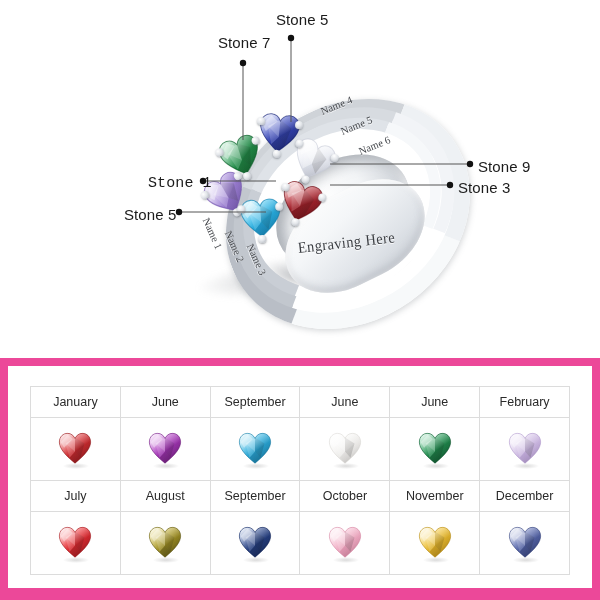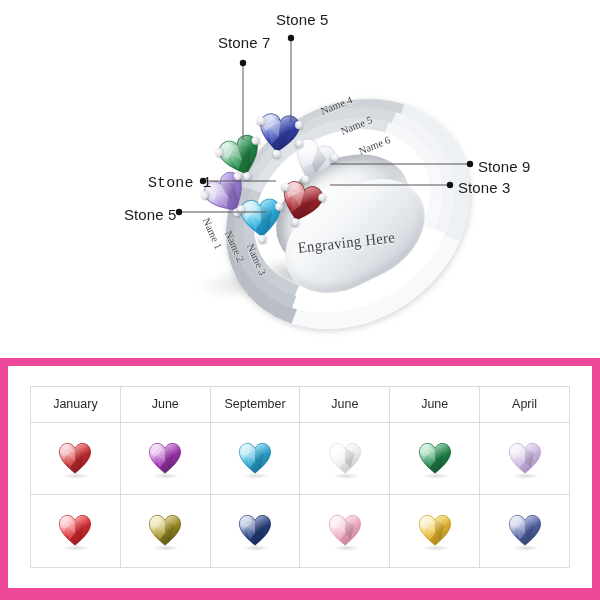--- a/index.html
+++ b/index.html
@@ -496,21 +496,21 @@
 <div id="chart-section">
   <div id="chart-panel">
     <table class="birthstones">
       <tbody id="chart-body">
           <tr>
             <td class="month-name">January</td>
             <td class="month-name">June</td>
             <td class="month-name">September</td>
             <td class="month-name">June</td>
             <td class="month-name">June</td>
-            <td class="month-name">April</td>
+            <td class="month-name">February</td>
           </tr>
           <tr>
             <td class="month-gem">
               <div class="chart-gem-wrap">
   <svg class="heart" viewBox="0 0 100 100" preserveAspectRatio="none">
     <defs>
       <linearGradient id="gAc0_0" x1="0" y1="0" x2="1" y2="1">
         <stop offset="0%" stop-color="#f2757a"></stop>
         <stop offset="38%" stop-color="#d41a1f"></stop>
         <stop offset="100%" stop-color="#7e0a0e"></stop>
@@ -697,20 +697,28 @@
       <polygon points="78,34 50,58 66,76" fill="#000000" opacity="0.16"></polygon>
       <polygon points="50,58 34,76 50,92 66,76" fill="#a68cc4" opacity="0.45"></polygon>
       <polygon points="8,30 28,8 44,20 18,46" fill="#ffffff" opacity="0.38"></polygon>
       <path d="M50,92 C18,66 4,46 4,30 C4,13 16,4 28,4 C38,4 46,10 50,19 C54,10 62,4 72,4 C84,4 96,13 96,30 C96,46 82,66 50,92 Z" fill="url(#gBc0_5)"></path>
     </g>
     <path d="M50,92 C18,66 4,46 4,30 C4,13 16,4 28,4 C38,4 46,10 50,19 C54,10 62,4 72,4 C84,4 96,13 96,30 C96,46 82,66 50,92 Z" fill="none" stroke="#a68cc4" stroke-opacity="0.55" stroke-width="2.5"></path>
   </svg>
                 <span class="gem-shadow"></span>
               </div>
             </td>
+          </tr>
+          <tr>
+            <td class="month-name">July</td>
+            <td class="month-name">August</td>
+            <td class="month-name">September</td>
+            <td class="month-name">October</td>
+            <td class="month-name">November</td>
+            <td class="month-name">December</td>
           </tr>
           <tr>
             <td class="month-gem">
               <div class="chart-gem-wrap">
   <svg class="heart" viewBox="0 0 100 100" preserveAspectRatio="none">
     <defs>
       <linearGradient id="gAc1_0" x1="0" y1="0" x2="1" y2="1">
         <stop offset="0%" stop-color="#ffa2a6"></stop>
         <stop offset="38%" stop-color="#e8191f"></stop>
         <stop offset="100%" stop-color="#8e0a10"></stop>

